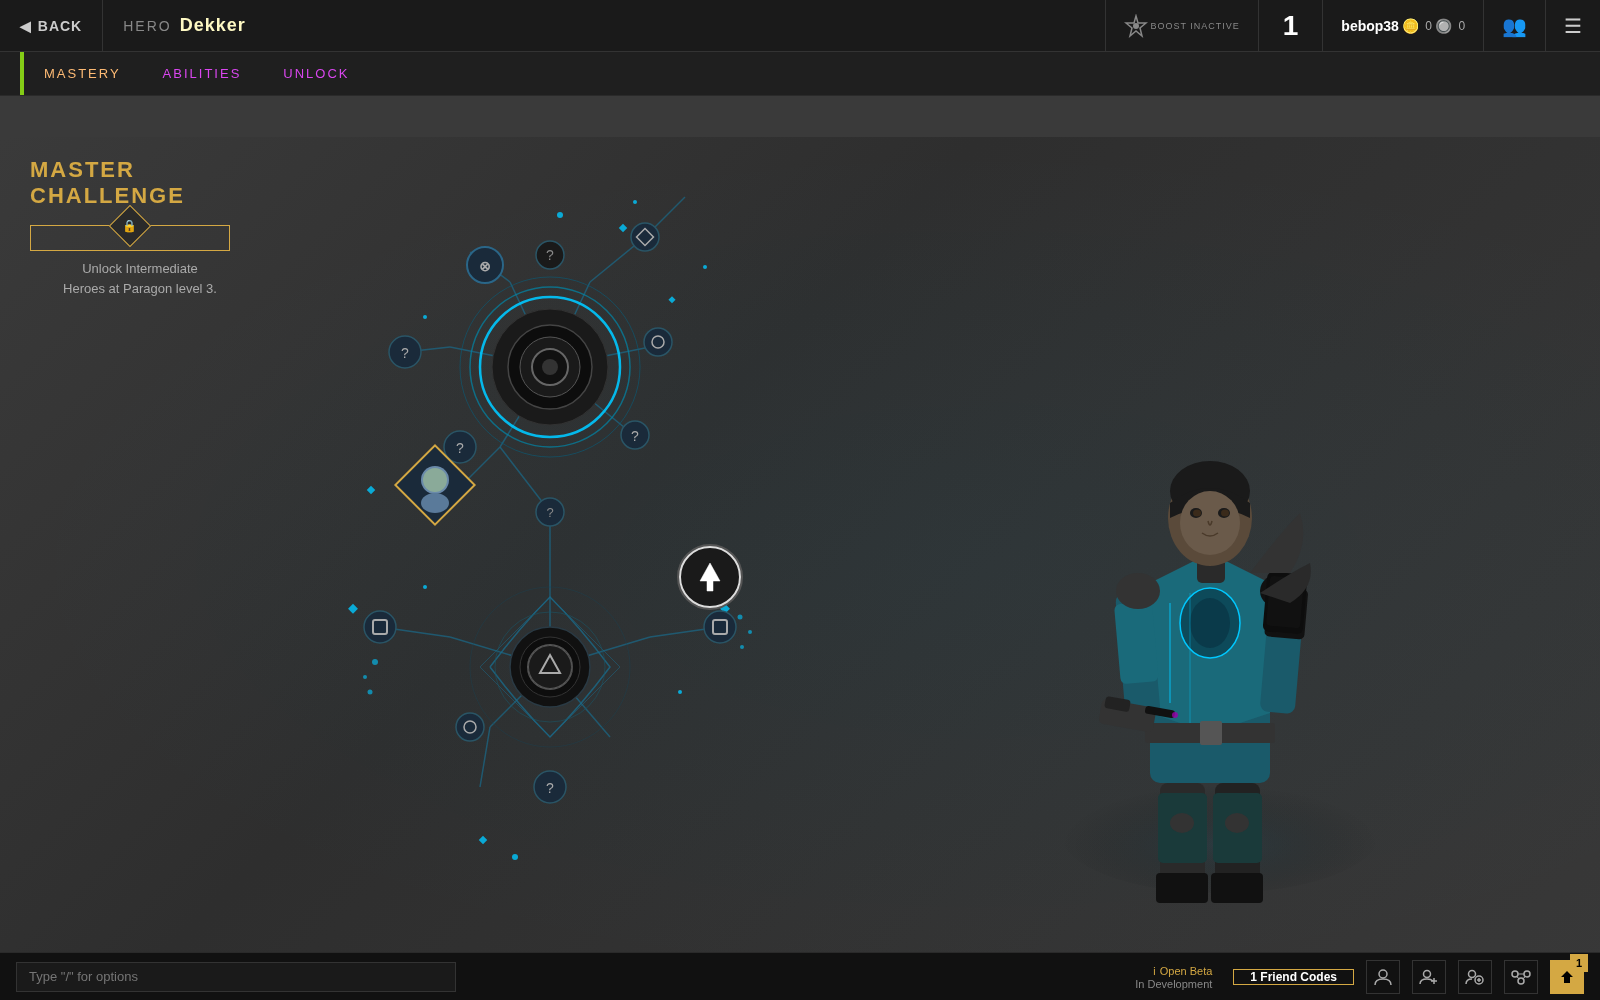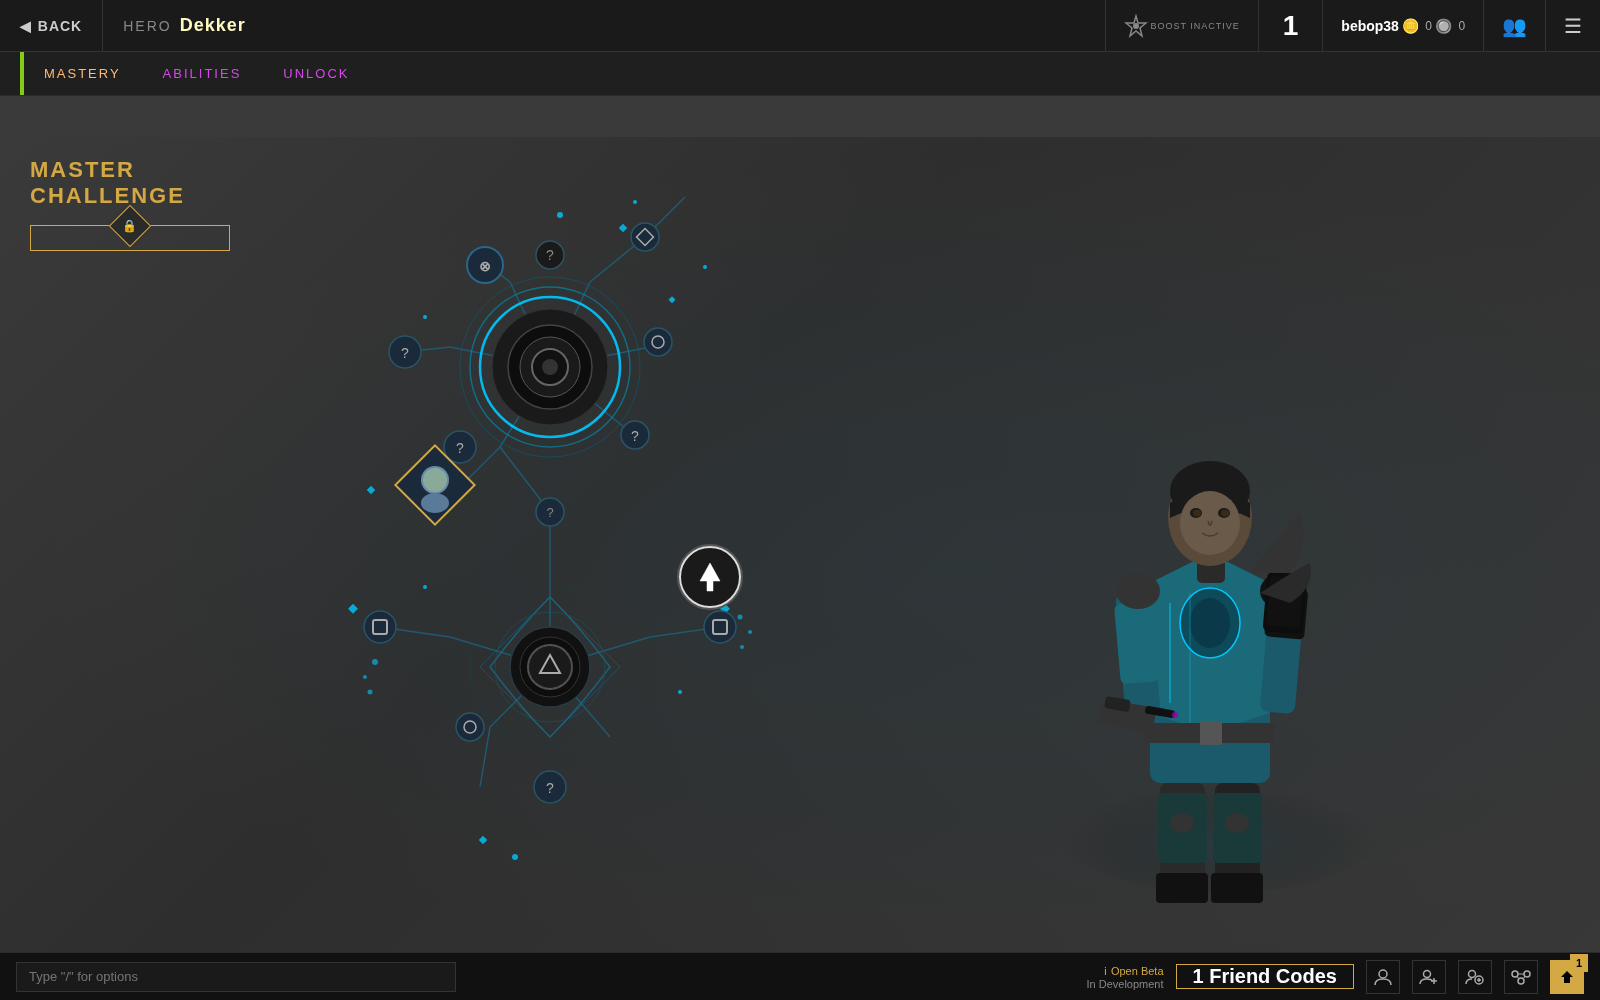--- a/index.html
+++ b/index.html
@@ -289,25 +289,26 @@
       display: flex;
       align-items: center;
       gap: 4px;
     }
     #in-dev-line {
       color: #888;
     }
     #friend-codes-btn {
       border: 1px solid #d4a843;
       padding: 0 16px;
-      font-size: 20px;
+      font-size: 12px;
       font-weight: bold;
       color: #fff;
       cursor: pointer;
       background: transparent;
+      margin-left: 9px;
     }
 
     .bottom-icon-btn {
       width: 34px;
       height: 34px;
       display: flex;
       align-items: center;
       justify-content: center;
       cursor: pointer;
       color: #aaa;
@@ -418,20 +419,24 @@
 
   <div id="left-panel">
     <div id="master-challenge-title">MASTER CHALLENGE</div>
 
     <div id="unlock-box">
       <div id="lock-diamond">
         <span id="lock-diamond-inner">🔒</span>
       </div>
     </div>
 
+    <div id="unlock-desc">
+      <span>Unlock Intermediate</span><br>
+      <span>Heroes at Paragon level 3.</span>
+    </div>
   </div>
 
   <div id="skill-tree">
     <svg viewBox="0 0 580 856" xmlns="http://www.w3.org/2000/svg">
 
       <g stroke="#1a6a8a" stroke-width="1.5" fill="none" opacity="0.7">
 
         <line x1="300" y1="230" x2="260" y2="145"></line>
         <line x1="300" y1="230" x2="340" y2="145"></line>
         <line x1="300" y1="230" x2="200" y2="210"></line>

